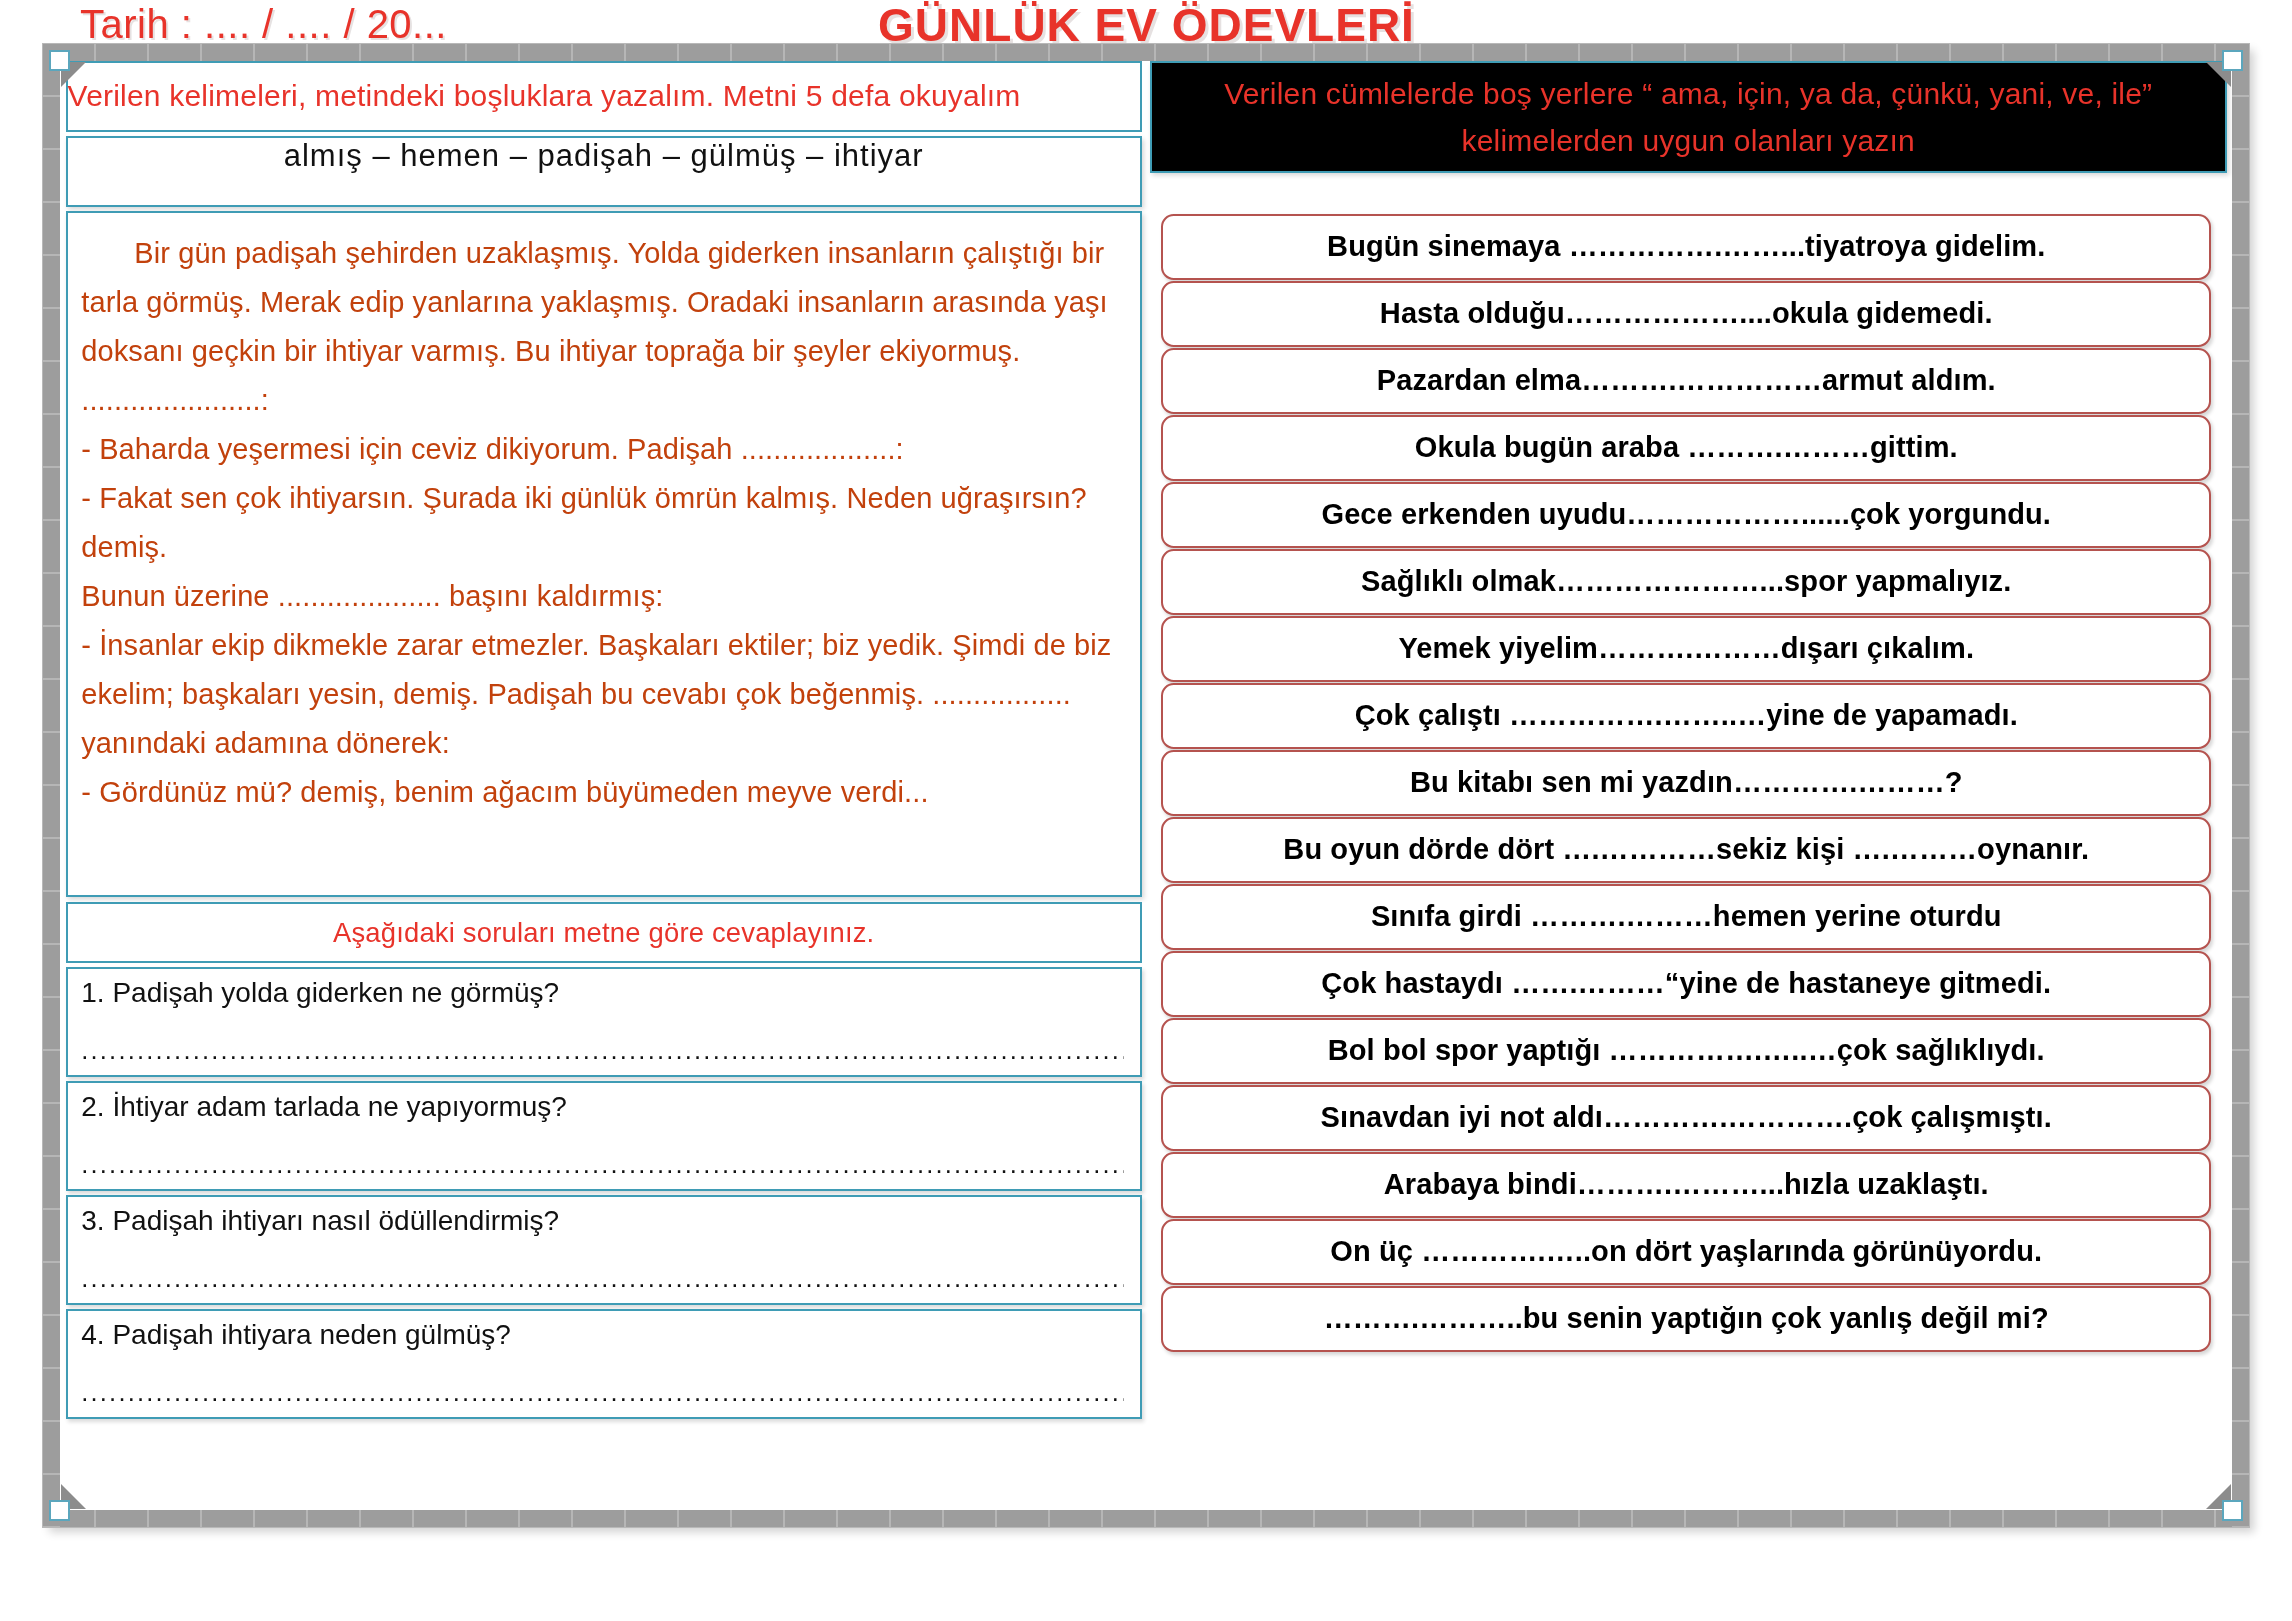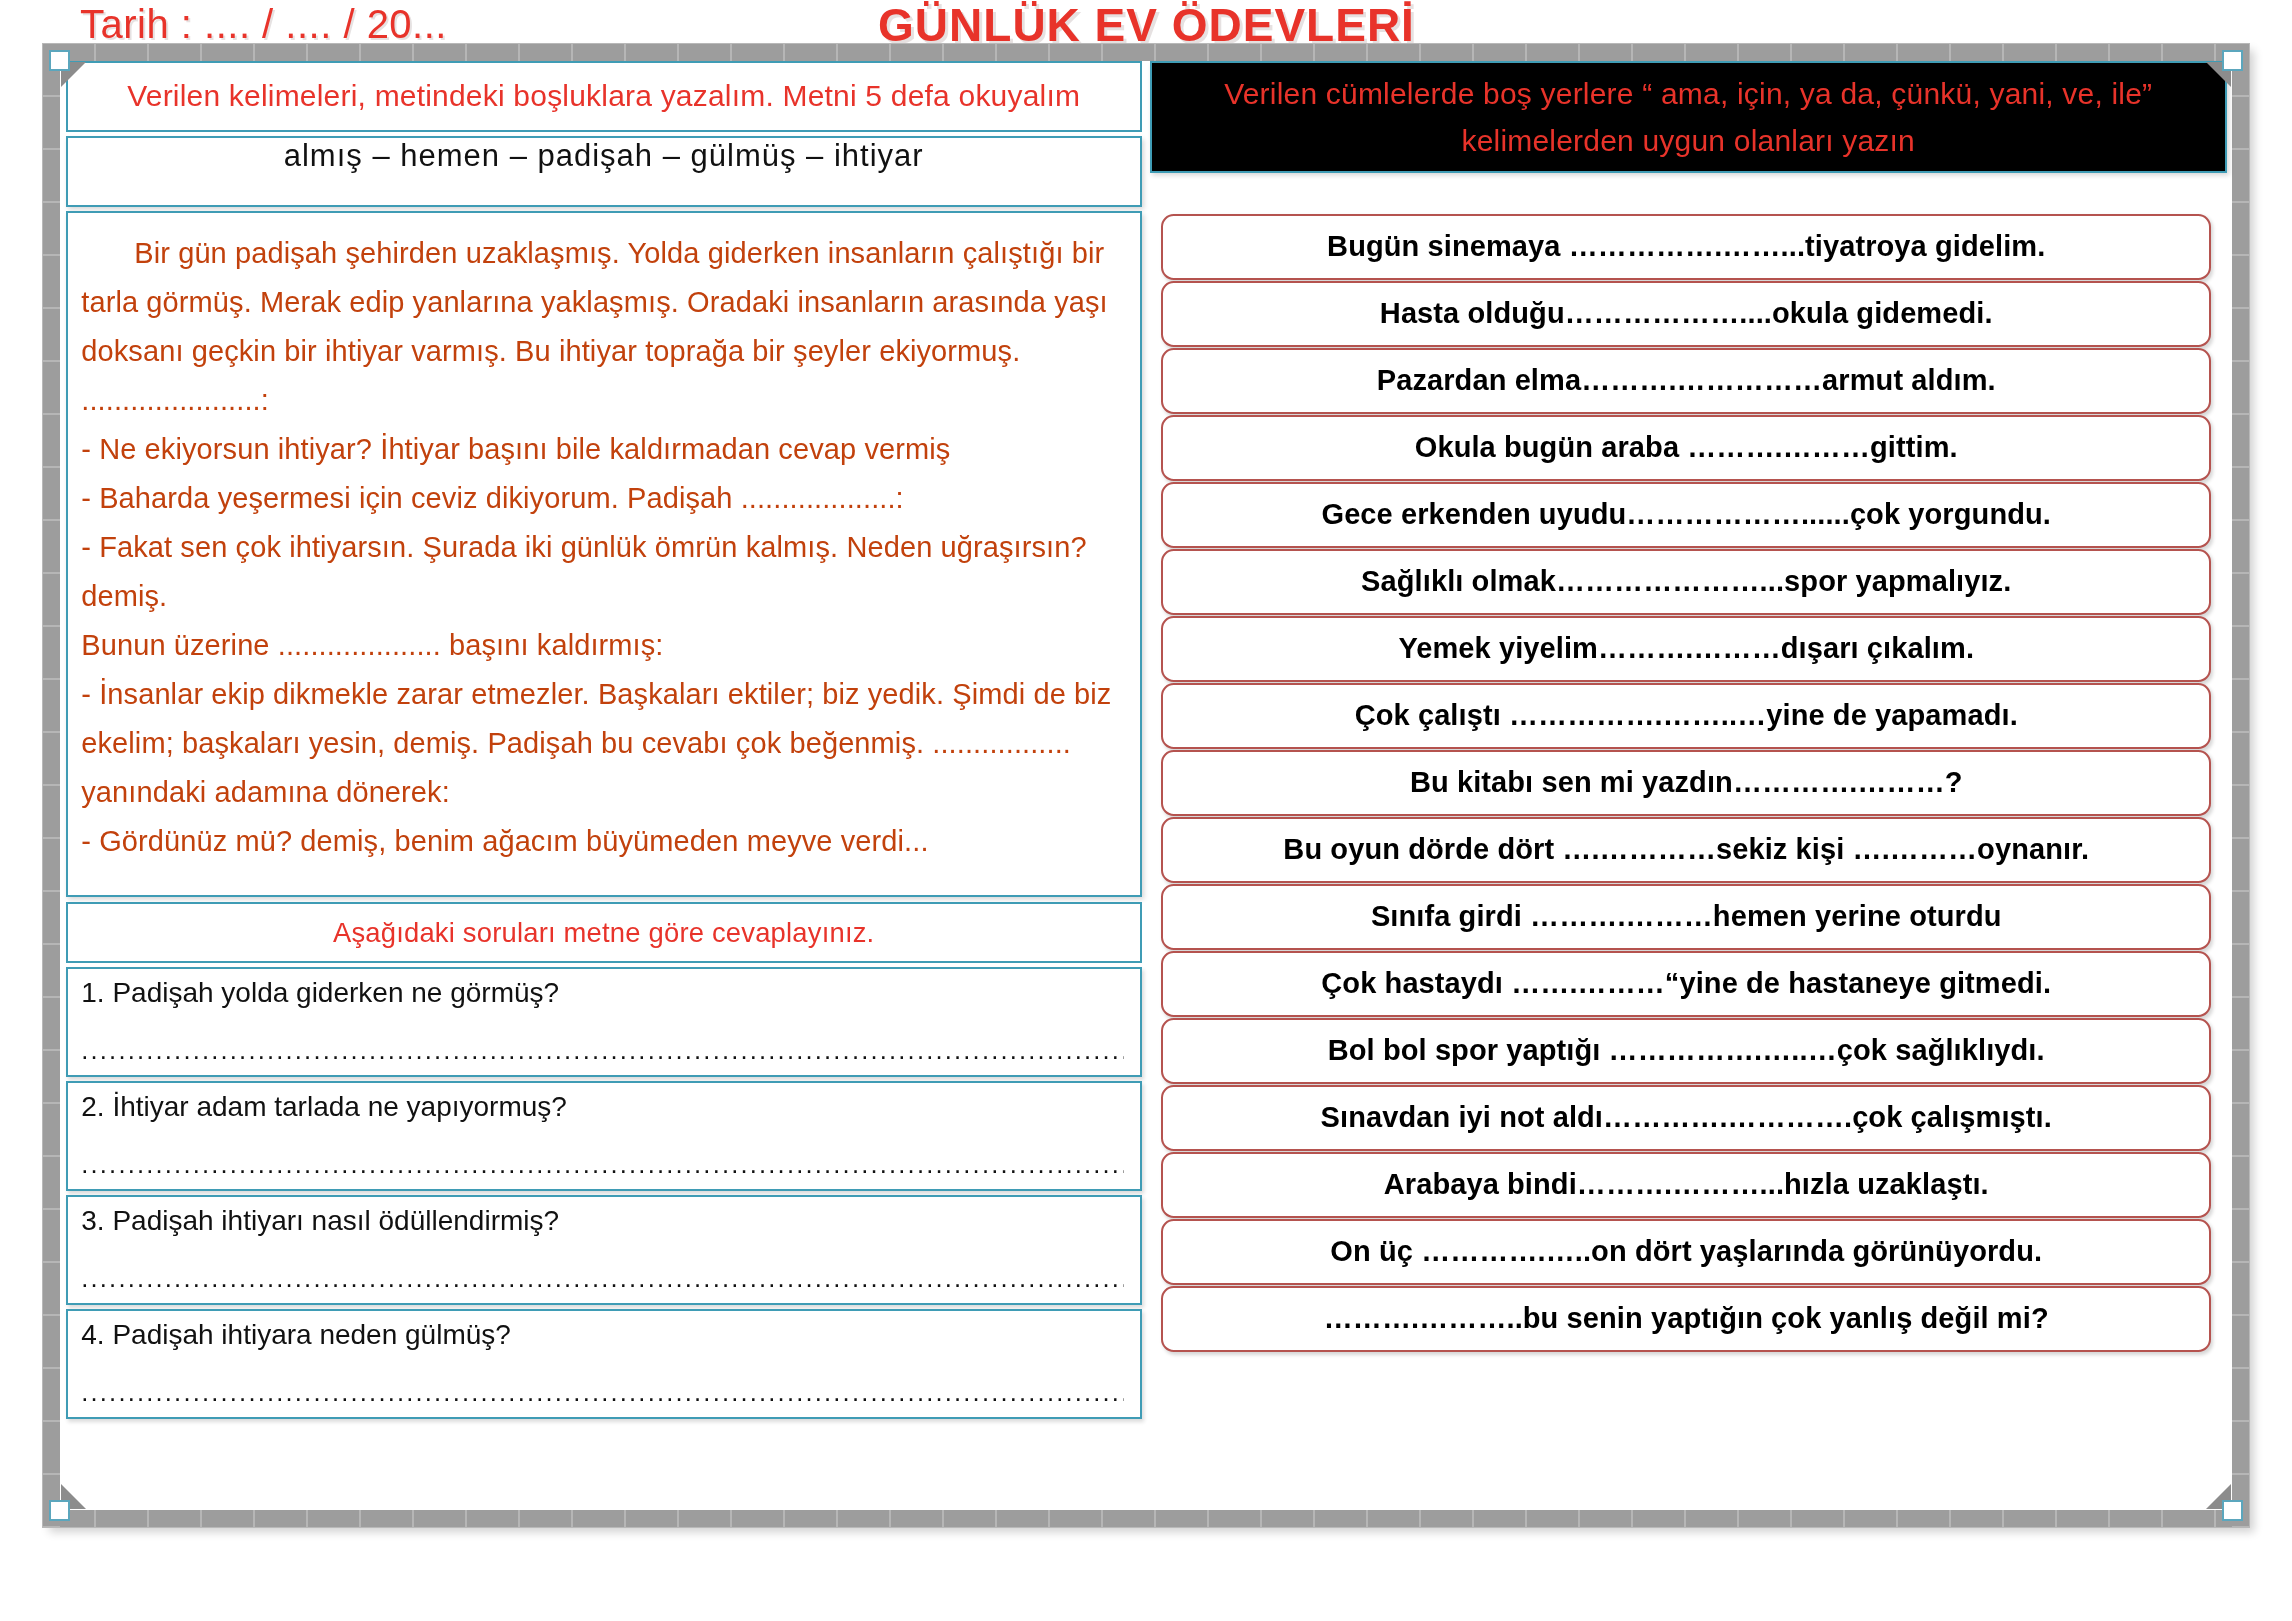--- a/index.html
+++ b/index.html
@@ -105,21 +105,21 @@
     display: flex;
   }
 
   .col-left  { width: 1088px; position: relative; }
   .col-right { width: 1085px; position: relative; }
 
   
   .lc-instruction {
     margin: 0 5.9px 0 5.9px;
     height: 71px;
-    display: flex; align-items: center; justify-content: center;
+    display: flex; align-items: center; 
     border: 2.9px solid #3f9cb5;
     background: #fff;
   }
   .lc-instruction span {
     color: #e8332a;
     font-size: 30px;
     white-space: nowrap;
     letter-spacing: 0.2px;
   }
 
@@ -265,21 +265,20 @@
       <div class="lc-instruction">
         <span>Verilen kelimeleri, metindeki boşluklara yazalım. Metni 5 defa okuyalım</span>
       </div>
 
       <div class="lc-wordbank">
         <span>almış – hemen – padişah – gülmüş – ihtiyar</span>
       </div>
 
       <div class="lc-story">
         <p class="indent">Bir gün padişah şehirden uzaklaşmış. Yolda giderken insanların çalıştığı bir tarla görmüş. Merak edip yanlarına yaklaşmış. Oradaki insanların arasında yaşı doksanı geçkin bir ihtiyar varmış. Bu ihtiyar toprağa bir şeyler ekiyormuş. ......................:</p>
-        <p>- Ne ekiyorsun ihtiyar? İhtiyar başını bile kaldırmadan cevap vermiş</p>
         <p>- Baharda yeşermesi için ceviz dikiyorum. Padişah ...................:</p>
         <p>- Fakat sen çok ihtiyarsın. Şurada iki günlük ömrün kalmış. Neden uğraşırsın? demiş.</p>
         <p>Bunun üzerine .................... başını kaldırmış:</p>
         <p>- İnsanlar ekip dikmekle zarar etmezler. Başkaları ektiler; biz yedik. Şimdi de biz ekelim; başkaları yesin, demiş. Padişah bu cevabı çok beğenmiş. ................. yanındaki adamına dönerek:</p>
         <p>- Gördünüz mü? demiş, benim ağacım büyümeden meyve verdi...</p>
       </div>
 
       <div class="lc-qheader">
         <span>Aşağıdaki soruları metne göre cevaplayınız.</span>
       </div>

